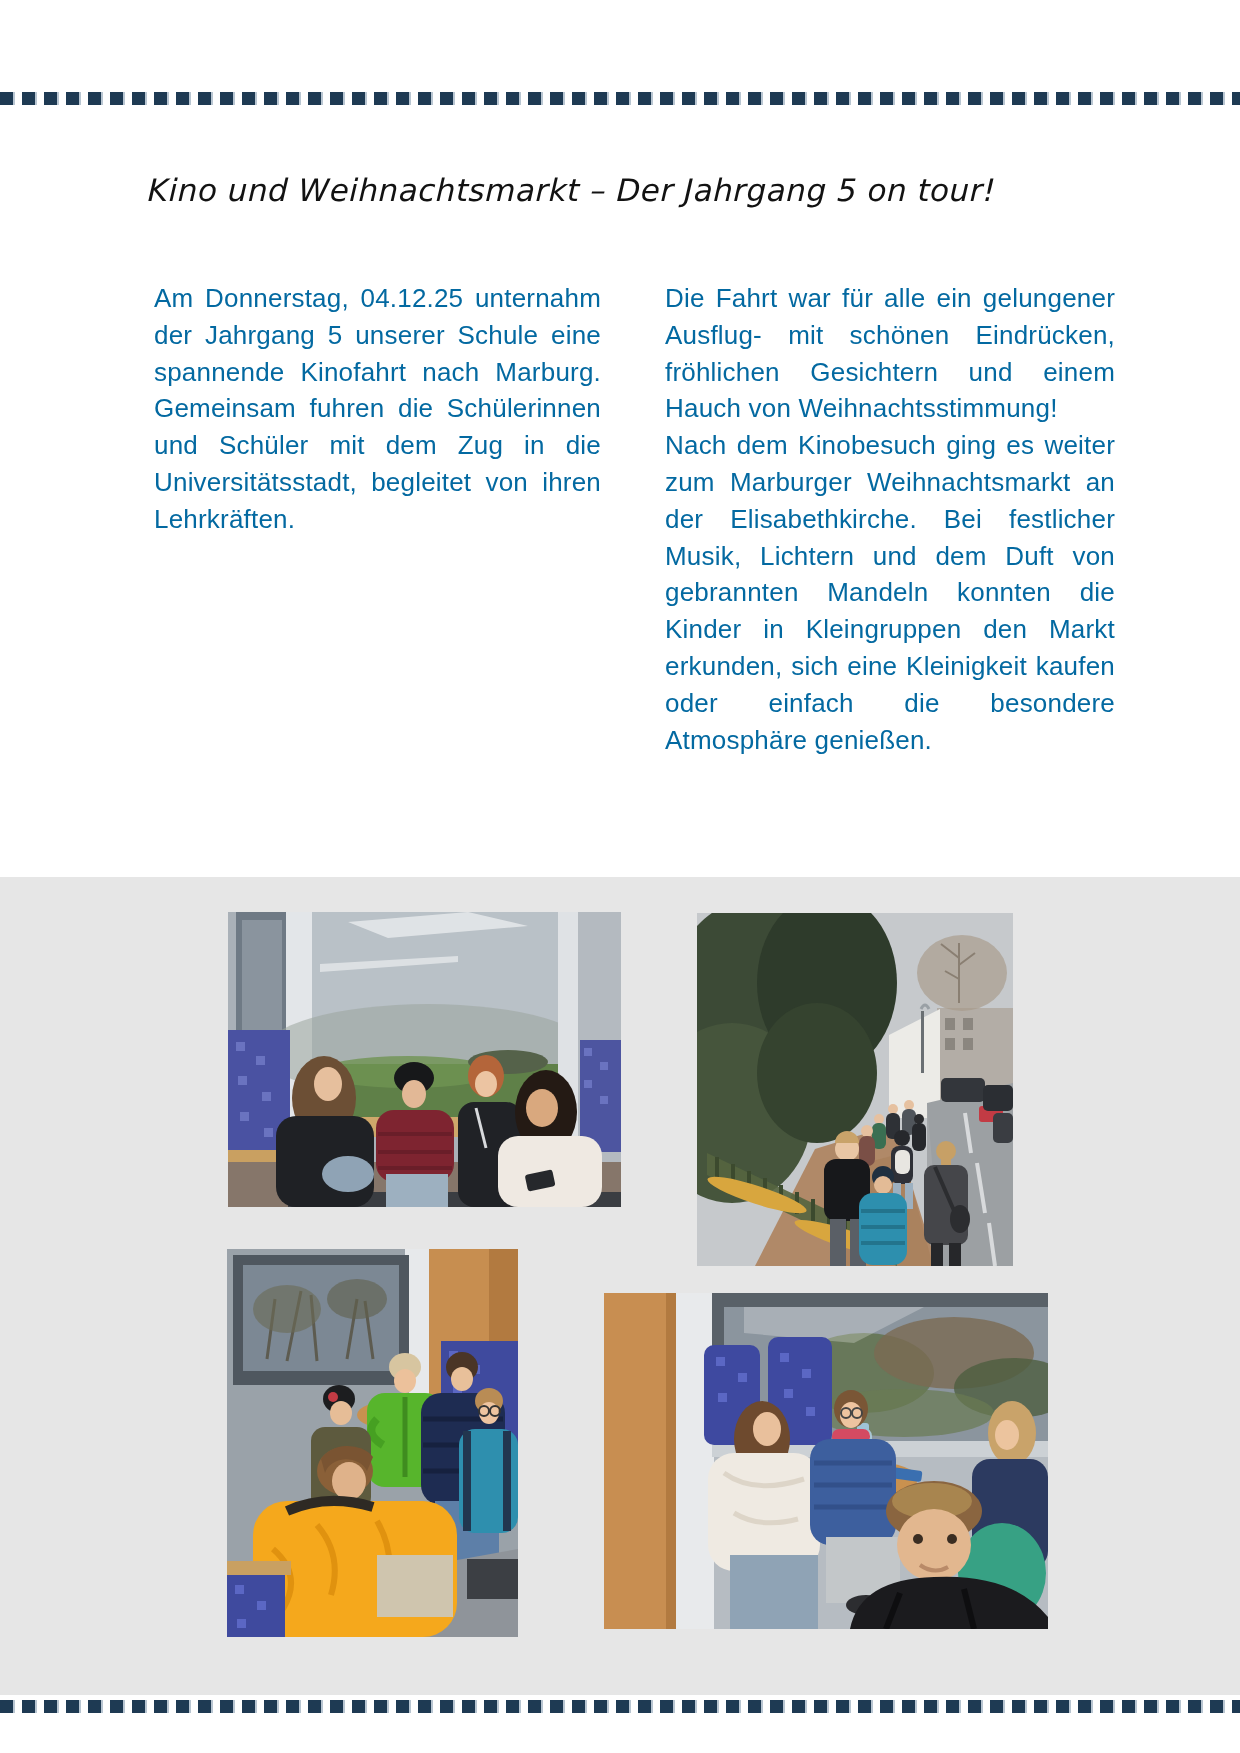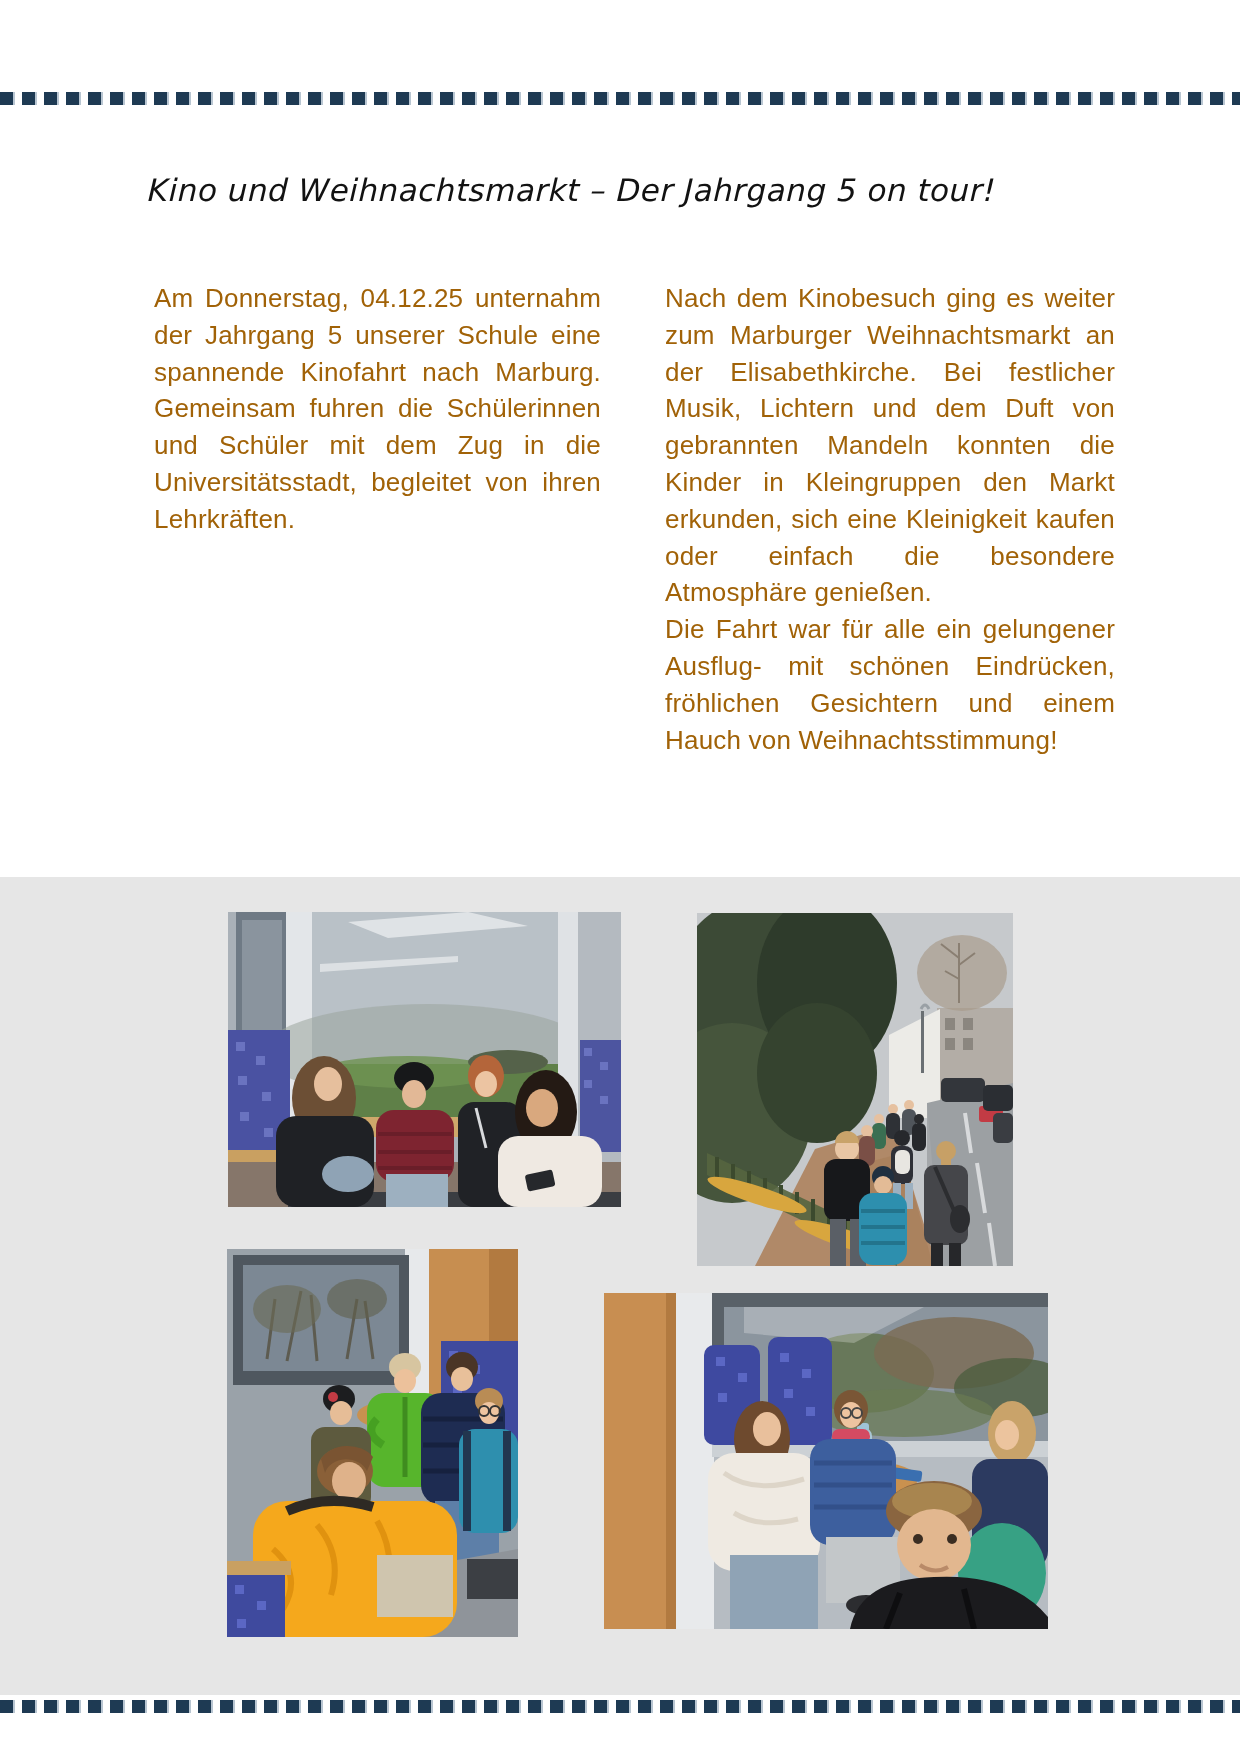--- a/index.html
+++ b/index.html
@@ -26,21 +26,21 @@
     font-family:cursive,"DejaVu Sans",sans-serif;
     font-style:italic;
     font-size:31px;line-height:40px;
     color:#121212;
     letter-spacing:0.5px;
     white-space:nowrap;
     transform:skewX(-2deg);
   }
   .col{
     position:absolute;top:280px;
-    color:#a16207;
+    color:#0369a1;
     font-size:26px;line-height:36.8px;
     letter-spacing:0.2px;
     text-align:justify;
   }
   .col p{margin:0;padding:0;text-align:justify;}
   .col-left{left:154px;width:447px;}
   .col-right{left:665px;width:450px;}
   .photo-band{
     position:absolute;left:0;top:877px;width:1240px;height:818px;
     background:#e6e6e6;
@@ -59,22 +59,22 @@
 
   <div class="dash-row dash-top"></div>
 
   <div class="title">Kino und Weihnachtsmarkt – Der Jahrgang 5 on tour!</div>
 
   <div class="col col-left">
     <p>Am Donnerstag, 04.12.25 unternahm der Jahrgang 5 unserer Schule eine spannende Kinofahrt nach Marburg. Gemeinsam fuhren die Schülerinnen und Schüler mit dem Zug in die Universitätsstadt, begleitet von ihren Lehrkräften.</p>
   </div>
 
   <div class="col col-right">
+    <p>Die Fahrt war für alle ein gelungener Ausflug- mit schönen Eindrücken, fröhlichen Gesichtern und einem Hauch von Weihnachtsstimmung!</p>
     <p>Nach dem Kinobesuch ging es weiter zum Marburger Weihnachtsmarkt an der Elisabethkirche. Bei festlicher Musik, Lichtern und dem Duft von gebrannten Mandeln konnten die Kinder in Kleingruppen den Markt erkunden, sich eine Kleinigkeit kaufen oder einfach die besondere Atmosphäre genießen.</p>
-    <p>Die Fahrt war für alle ein gelungener Ausflug- mit schönen Eindrücken, fröhlichen Gesichtern und einem Hauch von Weihnachtsstimmung!</p>
   </div>
 
   <div class="photo-band"></div>
 
   <div class="photo" id="photo1" role="img" aria-label="Vier Mädchen sitzen im Zugabteil am Fenster, draußen grüne Felder">
     <svg width="393" height="295" viewBox="0 0 393 295" xmlns="http://www.w3.org/2000/svg">
       <rect width="393" height="295" fill="#aab1b8"></rect>
       <rect x="8" y="0" width="52" height="165" fill="#6f7a85"></rect>
       <rect x="14" y="8" width="40" height="140" fill="#8a949e"></rect>
       <rect x="58" y="0" width="26" height="235" fill="#e3e6e9"></rect>

